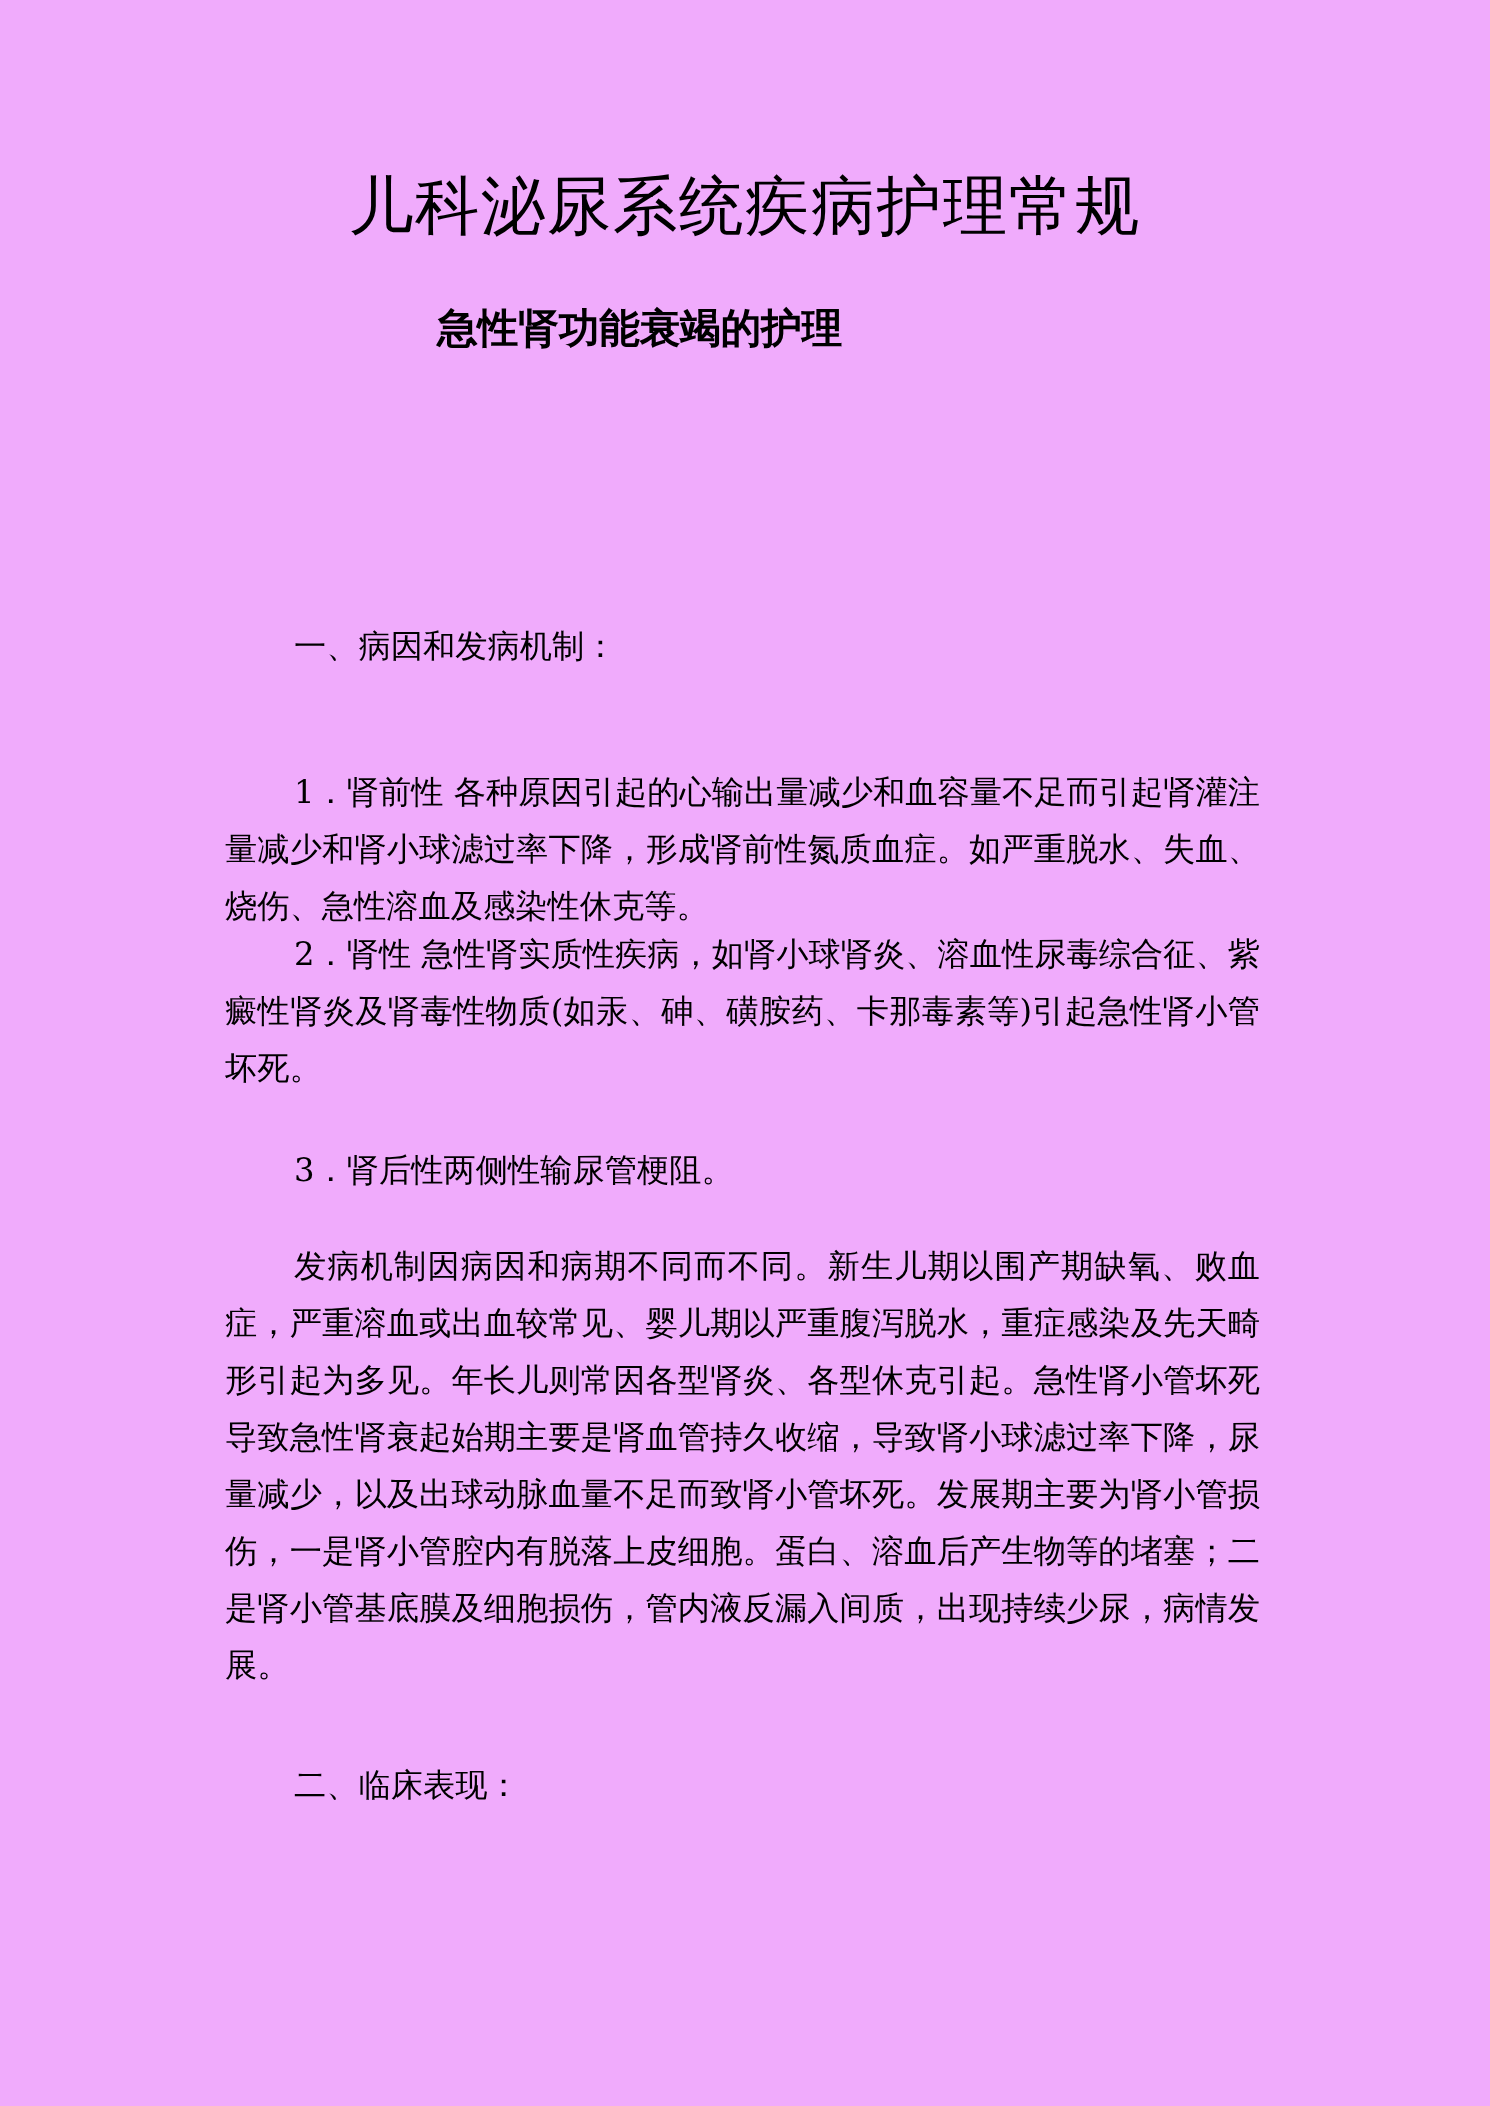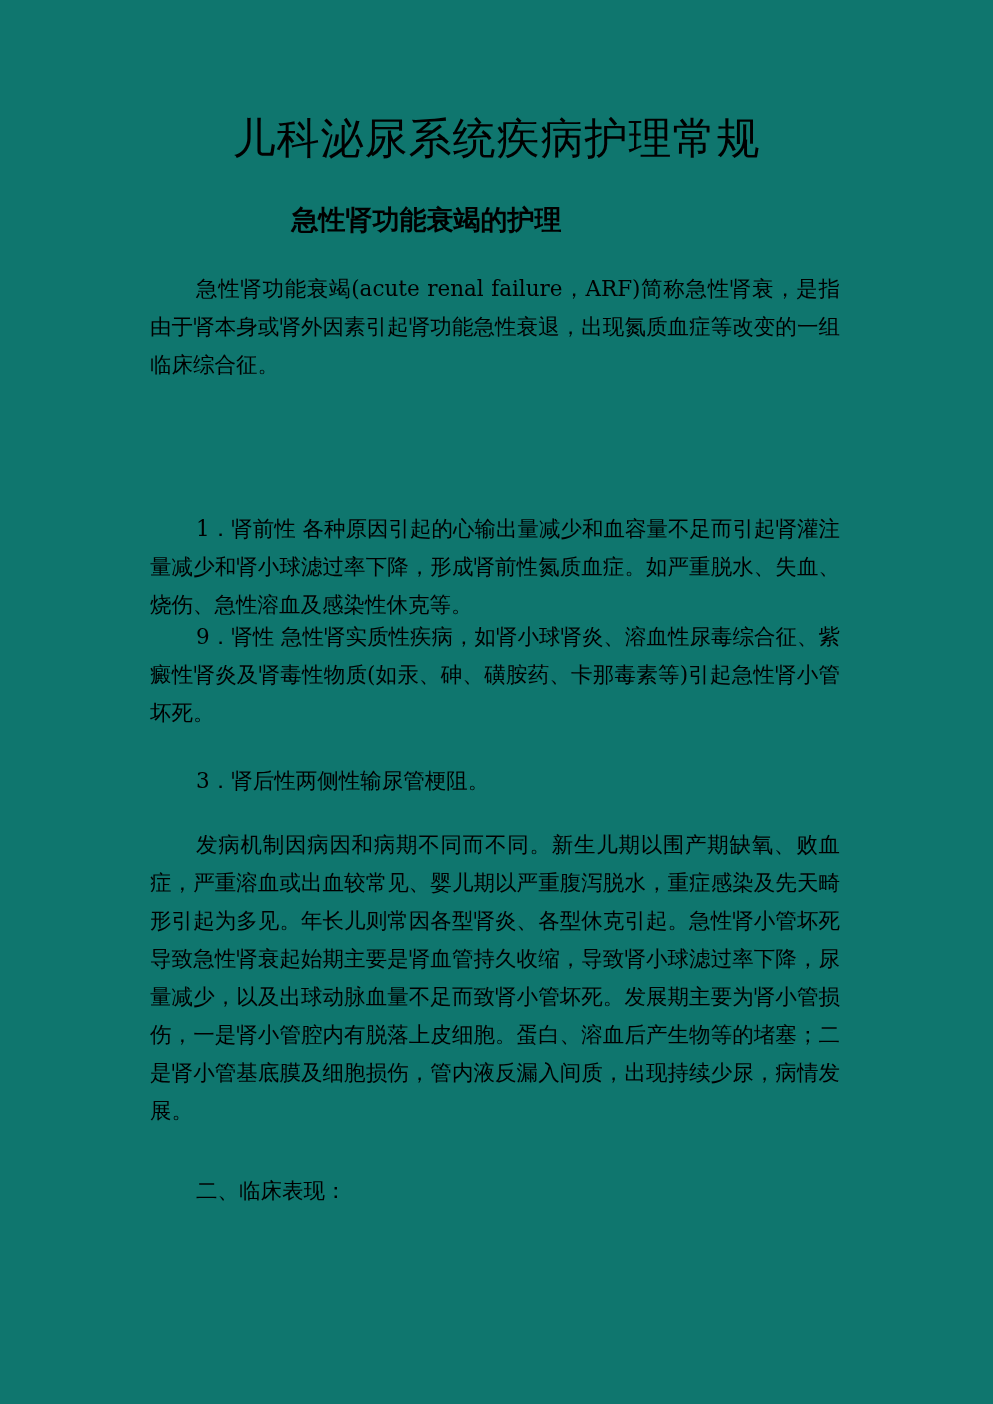--- a/index.html
+++ b/index.html
@@ -1,33 +1,33 @@
 <!DOCTYPE html>
 <html><head>
 <meta charset="utf-8">
 <style>
   html, body { margin: 0; padding: 0; background: #ffffff; }
   body { width: 993px; height: 1404px; position: relative; overflow: hidden;
          font-family: "DejaVu Serif", "Liberation Serif", serif; color: #000; }
-  .page { position: absolute; left: 0; top: 0; width: 993px; height: 1404px; background: #0f766e; }
+  .page { position: absolute; left: 0; top: 0; width: 993px; height: 1404px; background: #f0abfc; }
   .title { position: absolute; left: 0; width: 993px; top: 108px; text-align: center;
            font-size: 43px; line-height: 60px; font-family: "DejaVu Sans", "Liberation Sans", sans-serif;
            font-weight: normal; letter-spacing: 1px; margin: 0; }
   .subtitle { position: absolute; left: 0; width: 853px; top: 200px; text-align: center;
               font-size: 27px; line-height: 40px; font-family: "DejaVu Sans", "Liberation Sans", sans-serif;
               font-weight: bold; margin: 0; }
   .para { position: absolute; left: 150px; width: 690px; font-size: 21.5px; line-height: 38px;
           margin: 0; text-indent: 46px; text-align: justify; }
 </style>
 </head>
 <body>
 
 <div class="page">
   <h1 class="title">儿科泌尿系统疾病护理常规</h1>
   <h2 class="subtitle">急性肾功能衰竭的护理</h2>
 
-  <p class="para" style="top:270px;">急性肾功能衰竭(acute renal failure，ARF)简称急性肾衰，是指由于肾本身或肾外因素引起肾功能急性衰退，出现氮质血症等改变的一组临床综合征。</p>
+  <p class="para" style="top:413px;">一、病因和发病机制：</p>
   <p class="para" style="top:476px;margin-top:34px;">1．肾前性 各种原因引起的心输出量减少和血容量不足而引起肾灌注量减少和肾小球滤过率下降，形成肾前性氮质血症。如严重脱水、失血、烧伤、急性溶血及感染性休克等。</p>
-  <p class="para" style="top:618px;">9．肾性 急性肾实质性疾病，如肾小球肾炎、溶血性尿毒综合征、紫癜性肾炎及肾毒性物质(如汞、砷、磺胺药、卡那毒素等)引起急性肾小管坏死。</p>
+  <p class="para" style="top:618px;">2．肾性 急性肾实质性疾病，如肾小球肾炎、溶血性尿毒综合征、紫癜性肾炎及肾毒性物质(如汞、砷、磺胺药、卡那毒素等)引起急性肾小管坏死。</p>
   <p class="para" style="top:762px;">3．肾后性两侧性输尿管梗阻。</p>
   <p class="para" style="top:1172px;">二、临床表现：</p>
   <p class="para" style="top:826px;">发病机制因病因和病期不同而不同。新生儿期以围产期缺氧、败血症，严重溶血或出血较常见、婴儿期以严重腹泻脱水，重症感染及先天畸形引起为多见。年长儿则常因各型肾炎、各型休克引起。急性肾小管坏死导致急性肾衰起始期主要是肾血管持久收缩，导致肾小球滤过率下降，尿量减少，以及出球动脉血量不足而致肾小管坏死。发展期主要为肾小管损伤，一是肾小管腔内有脱落上皮细胞。蛋白、溶血后产生物等的堵塞；二是肾小管基底膜及细胞损伤，管内液反漏入间质，出现持续少尿，病情发展。</p>
 </div>
 
 </body></html>

